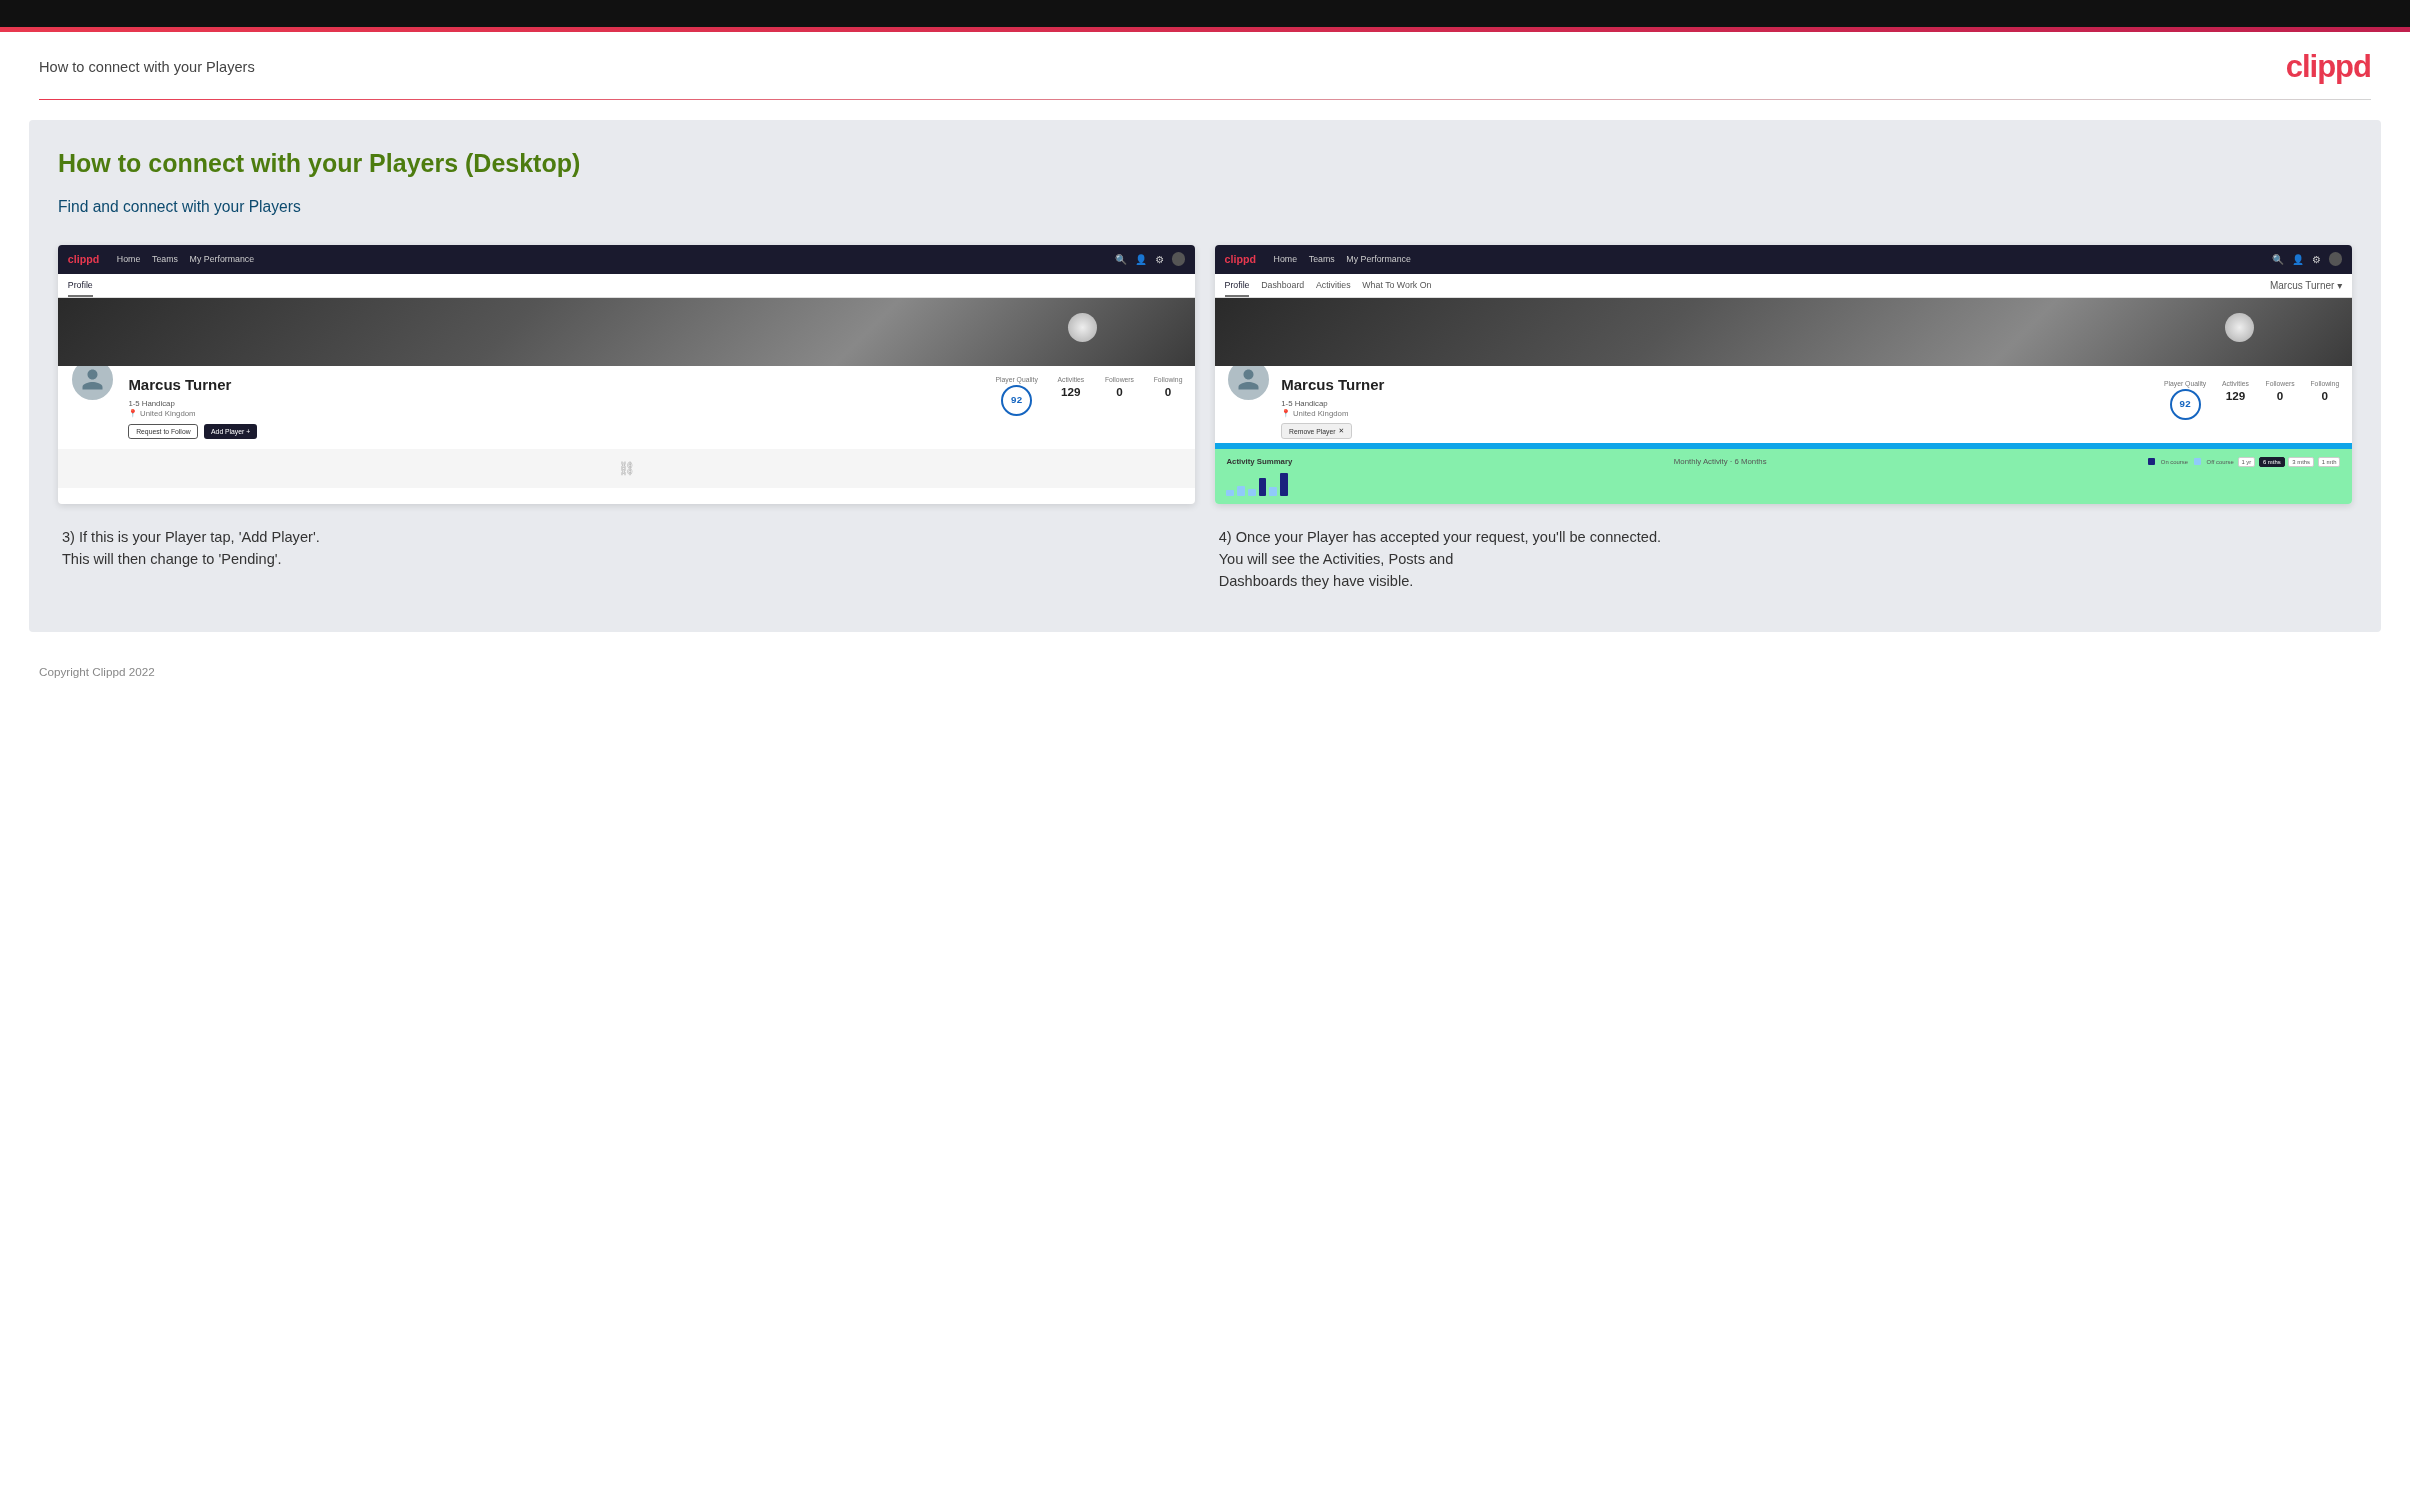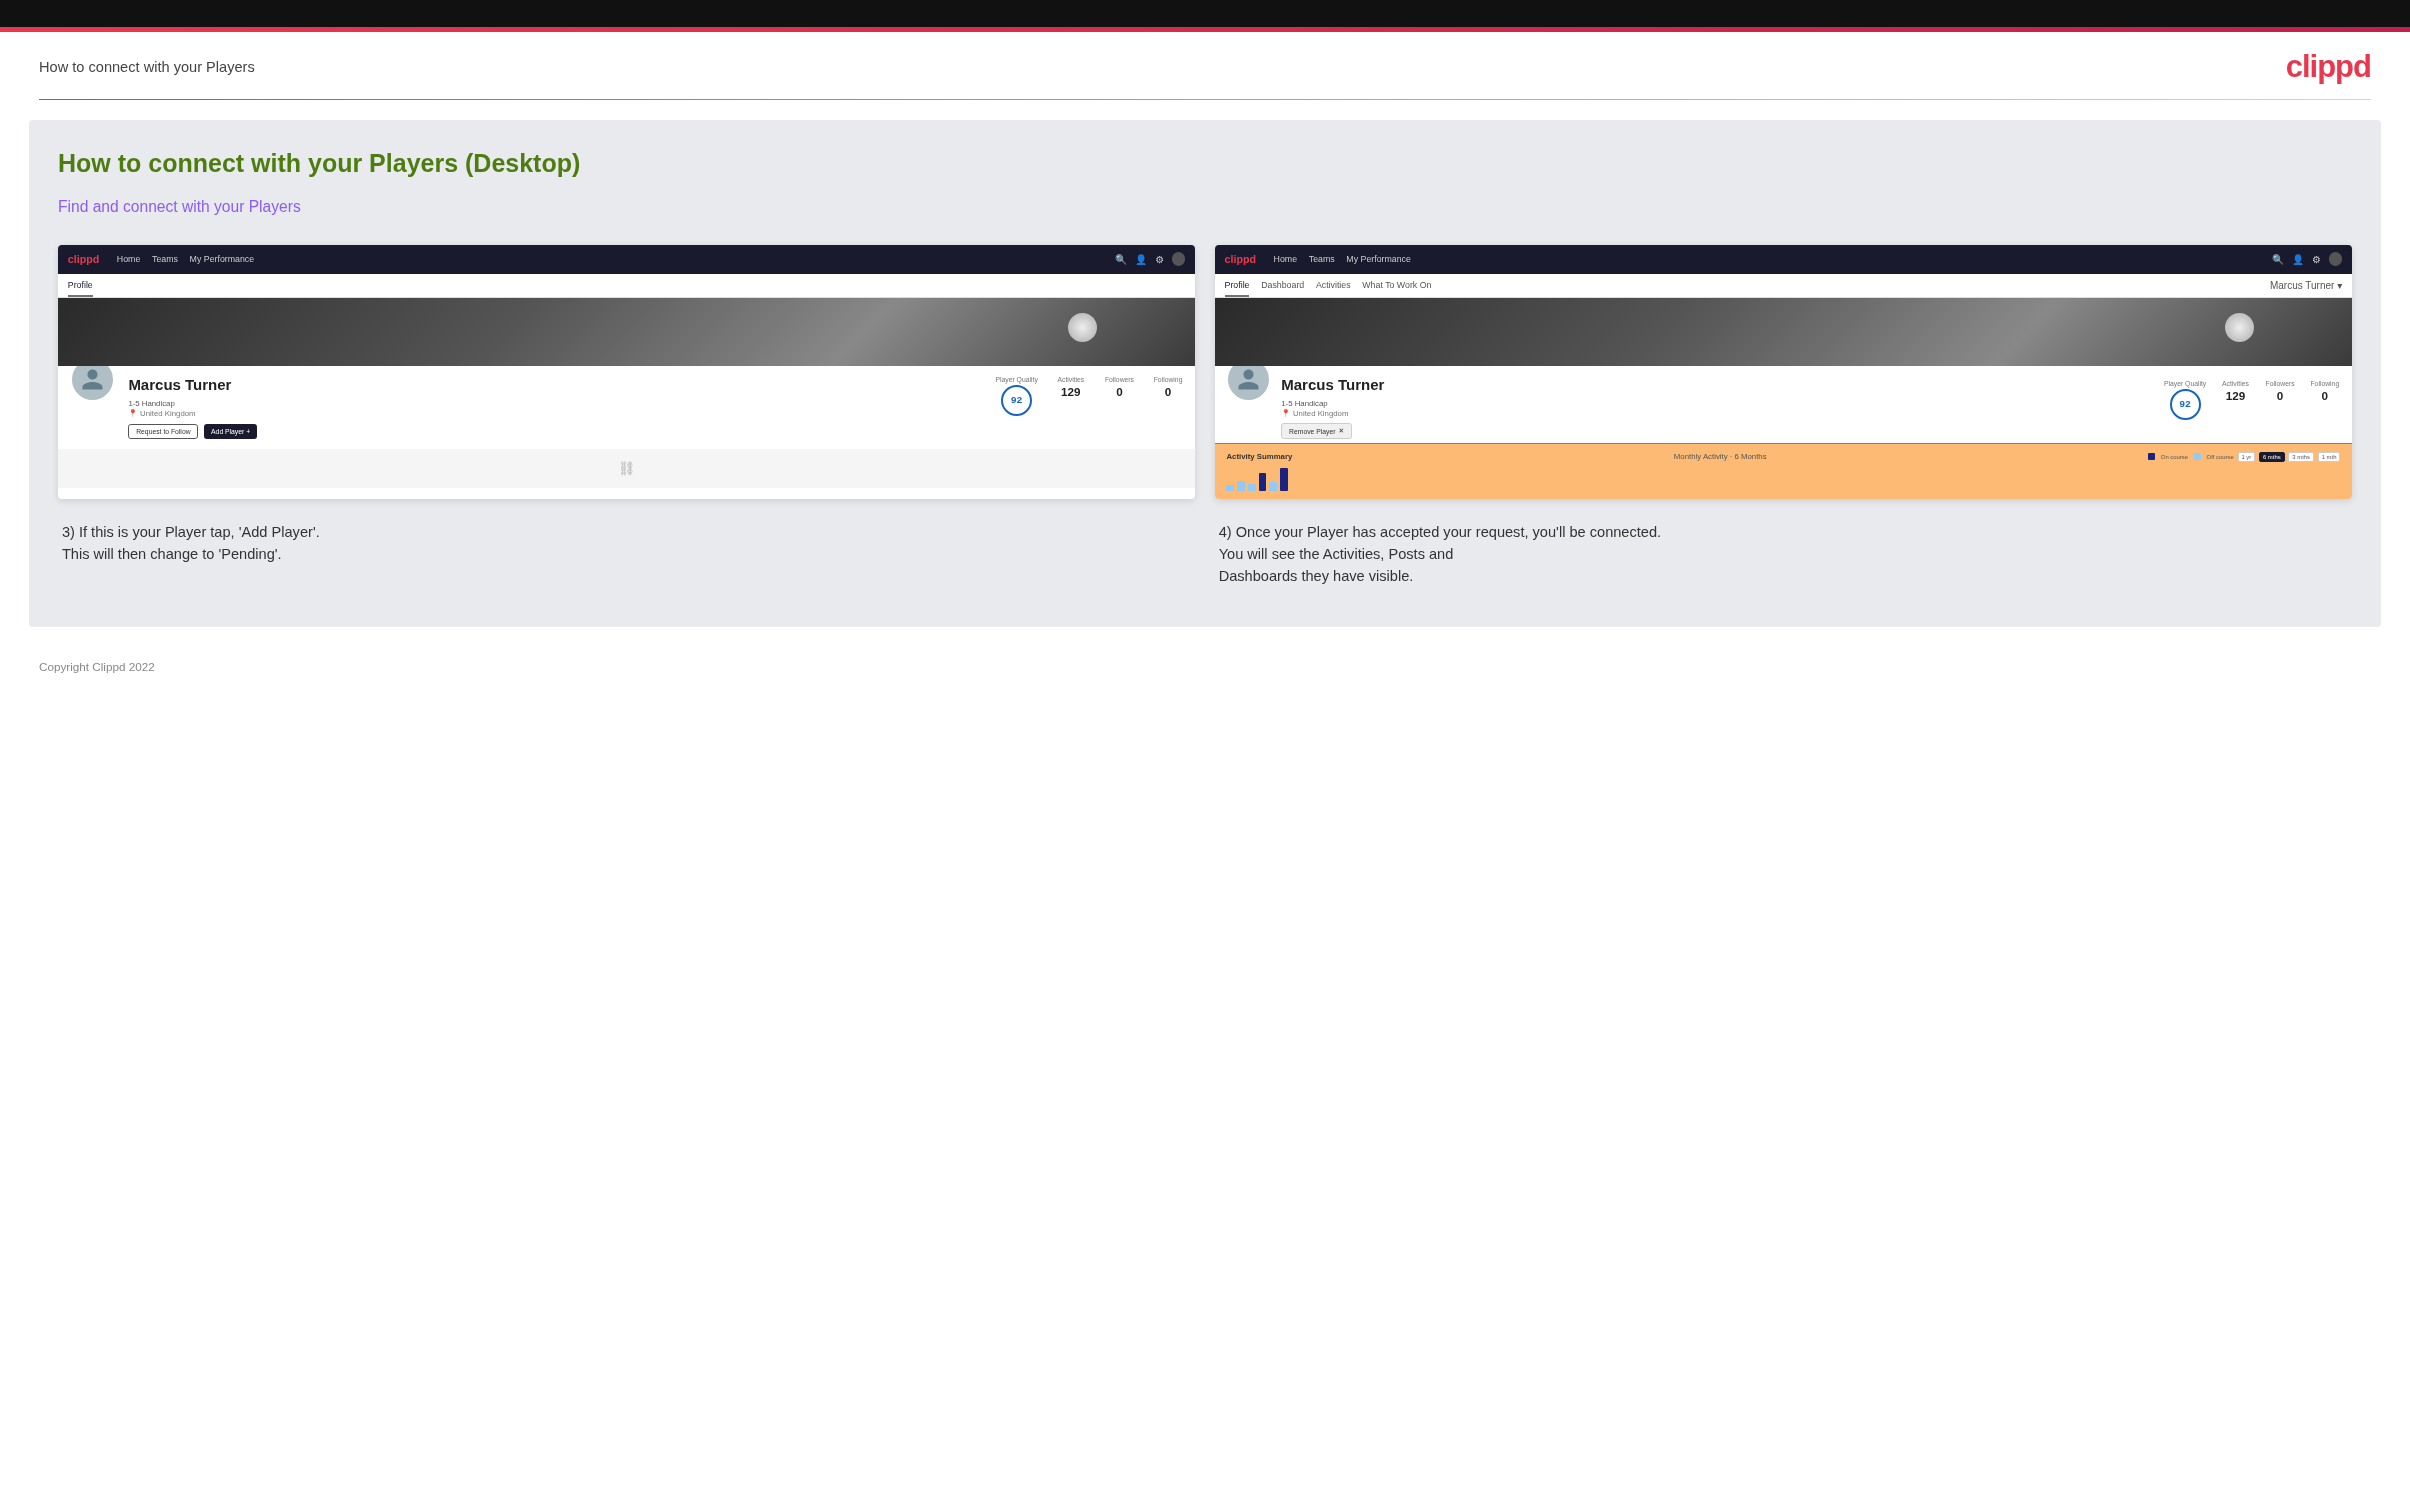--- a/index.html
+++ b/index.html
@@ -55,21 +55,21 @@
     }
 
     .page-title {
       font-size: 25px;
       font-weight: 700;
       color: #4d7c0f;
       margin-bottom: 5.9px;
     }
     .page-subtitle {
       font-size: 15.6px;
-      color: #8b5cf6;
+      color: #0c4a6e;
       margin-bottom: 29px;
       margin-top: 20px;
     }
 
     
     .screenshots-row {
       display: flex;
       gap: 19.5px;
       margin-bottom: 23.4px;
     }
@@ -285,22 +285,22 @@
       margin-bottom: 2px;
     }
     .mock-stat-val {
       font-size: 11.7px;
       font-weight: 700;
       color: #222;
     }
 
     
     .mock-activity {
-      background: #fdba74;
-      border-top: 1px solid #0ea5e9;
+      background: #86efac;
+      border-top: 6px solid #0ea5e9;
       padding: 7.8px 11.7px;
     }
     .mock-activity-header {
       display: flex;
       align-items: center;
       justify-content: space-between;
       margin-bottom: 5.9px;
     }
     .mock-activity-title {
       font-size: 7.8px;

